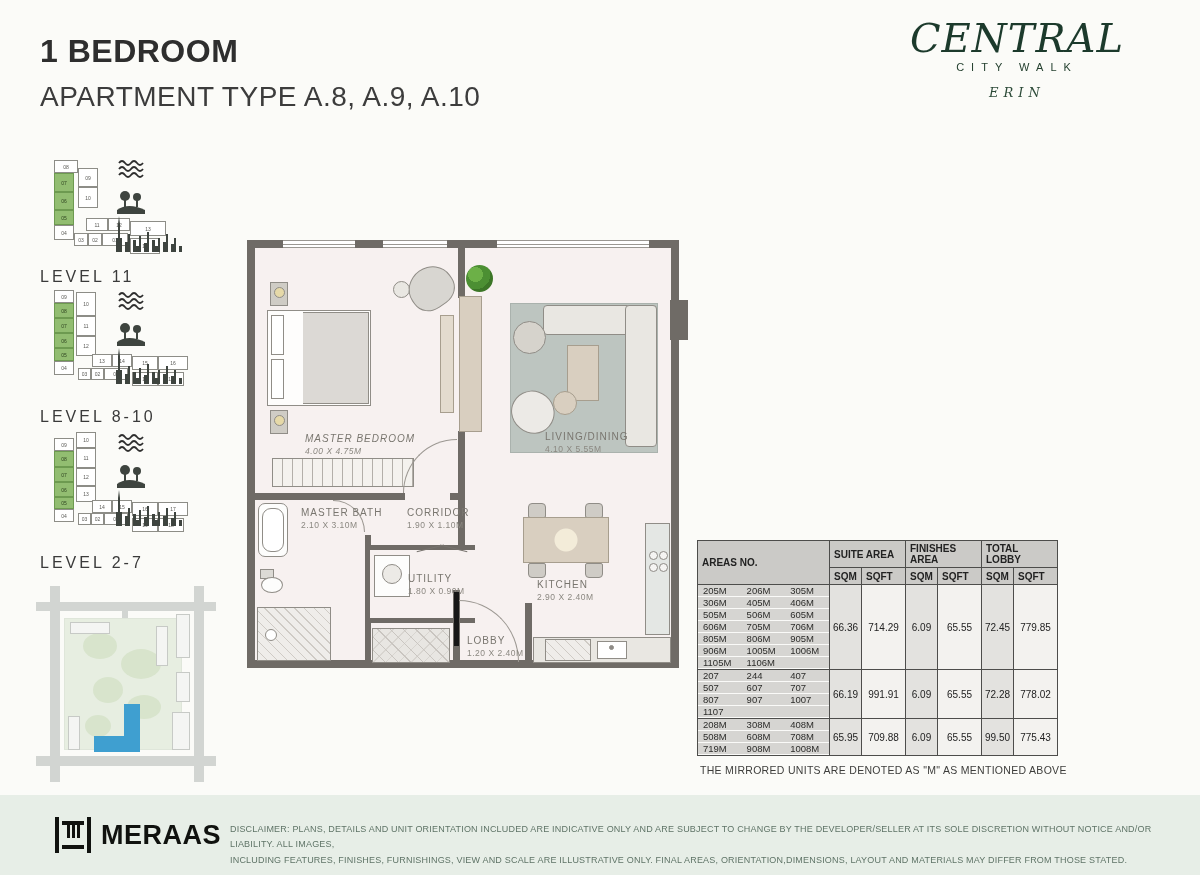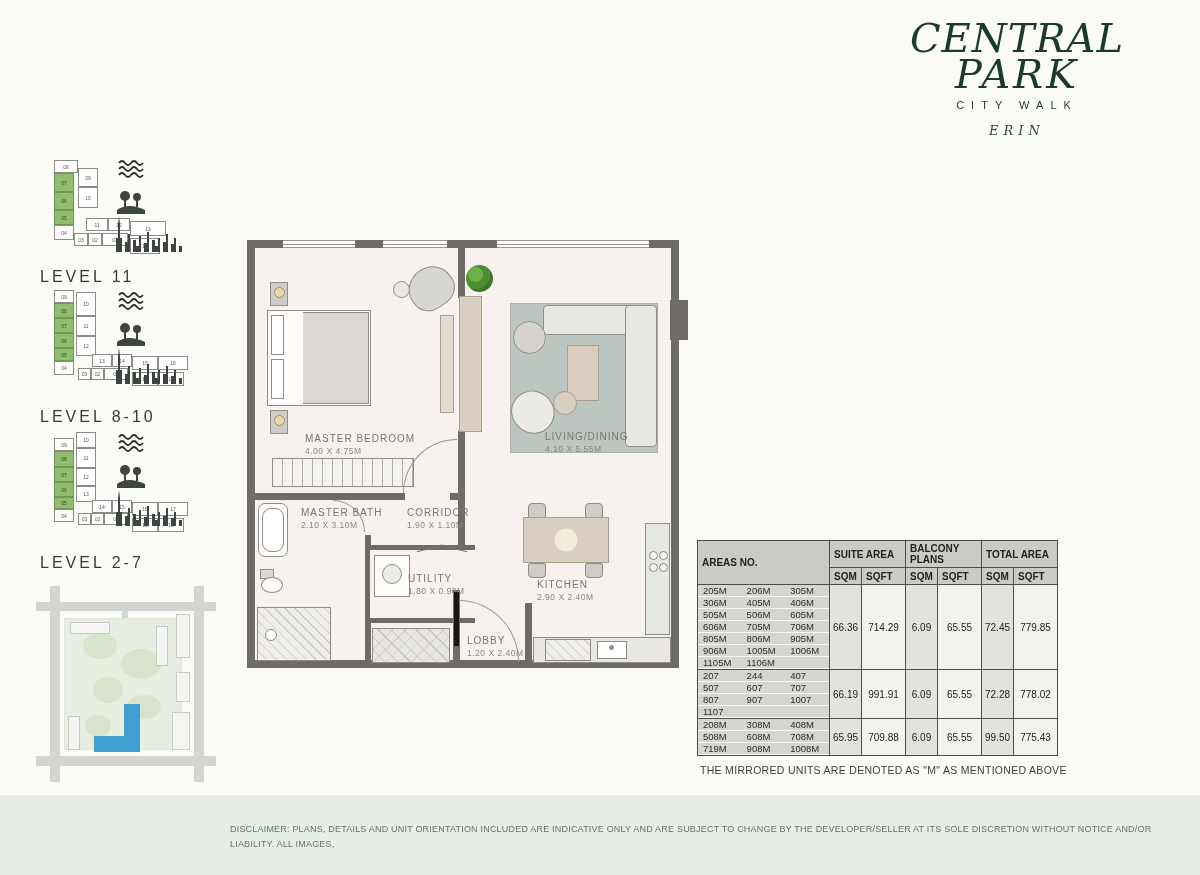--- a/index.html
+++ b/index.html
@@ -82,25 +82,26 @@
                    border-top:4px solid #10120f; border-bottom:4px solid #10120f; }
   .m-icon .g { position:absolute; top:7px; width:3px; height:14px; background:#10120f; }
   .m-text { font-size:27px; font-weight:700; letter-spacing:0.5px; color:#10120f; }
   .disclaimer { position:absolute; left:230px; top:27px; width:950px; font-size:9px; line-height:1.7;
                 color:#5f7467; letter-spacing:0.2px; }
 </style>
 </head>
 <body>
 
 <div class="title-block">
+  <div class="title-main">1 BEDROOM</div>
+  <div class="title-sub">APARTMENT TYPE A.8, A.9, A.10</div>
 </div>
 
 <div class="brand">
   <div class="brand-central">CENTRAL</div>
-  <div class="brand-park">PARK</div>
   <div class="brand-citywalk">CITY WALK</div>
   <div class="brand-sub">ERIN</div>
 </div>
 
 <div id="keyplans">
     <div class="keyplan" style="top: 158px; height: 128px;">
       <div class="kp-cell" style="left: 14px; top: 2px; width: 24px; height: 13px;">08</div>
       <div class="kp-cell" style="left: 38px; top: 10px; width: 20px; height: 19px;">09</div>
       <div class="kp-cell green" style="left: 14px; top: 15px; width: 20px; height: 19px;">07</div>
       <div class="kp-cell" style="left: 38px; top: 29px; width: 20px; height: 21px;">10</div>
@@ -271,21 +272,21 @@
   <div class="furn" style="left:22px; top:165px; width:104px; height:96px; background:#fefdfc;"></div>
   <div class="furn" style="left:26px; top:170px; width:13px; height:40px; background:#fff;"></div>
   <div class="furn" style="left:26px; top:214px; width:13px; height:40px; background:#fff;"></div>
   <div class="furn" style="left:58px; top:167px; width:66px; height:92px; background:#dcd9d5; border-left:none;"></div>
   <div class="furn" style="left:25px; top:265px; width:18px; height:24px; background:#cfccc5;"></div>
   <div class="furn circle" style="left:29px; top:270px; width:11px; height:11px; background:#e6d9a8;"></div>
   <div class="furn circle" style="left:148px; top:136px; width:17px; height:17px;"></div>
   <div class="furn" style="left:163px; top:122px; width:46px; height:42px; border-radius:55% 55% 45% 45%; transform:rotate(-35deg); background:#d8d6d1;"></div>
   <div class="wardrobe"></div>
   <div class="arc" style="left:158px; top:294px; width:54px; height:54px; border-top:1px solid #9b9791; border-left:1px solid #9b9791; border-radius:100% 0 0 0;"></div>
-  <div class="room-label" style="left:60px; top:288px;">
+  <div class="room-label" style="left:60px; top:288px;font-style:italic;">
     <div>MASTER BEDROOM</div>
     <div class="dims">4.00 X 4.75M</div>
   </div>
 
   <div class="furn beige" style="left:214px; top:151px; width:23px; height:136px;"></div>
   <div class="furn beige" style="left:195px; top:170px; width:14px; height:98px; background:#e3dbce;"></div>
   <div class="plant" style="left:221px; top:120px; width:27px; height:27px;"></div>
 
   <div class="rug"></div>
   <div class="furn" style="left:298px; top:160px; width:114px; height:30px; border-radius:4px;"></div>
@@ -361,22 +362,22 @@
       <col style="width:44px">
     <col style="width:32px">
       <col style="width:44px">
       <col style="width:32px">
       <col style="width:44px">
   </colgroup>
   <thead>
     <tr>
       <th rowspan="2" style="height:26px;">AREAS NO.</th>
       <th colspan="2">SUITE AREA</th>
-      <th colspan="2">BALCONY PLANS</th>
-      <th colspan="2">TOTAL AREA</th>
+      <th colspan="2">FINISHES AREA</th>
+      <th colspan="2">TOTAL LOBBY</th>
     </tr>
     <tr id="subhead-row" style="height:17px;">
         <th>SQM</th>
         <th>SQFT</th>
         <th>SQM</th>
         <th>SQFT</th>
         <th>SQM</th>
         <th>SQFT</th>
       </tr>
   </thead>
@@ -479,16 +480,28 @@
         <td class="val sqm">6.09</td>
         <td class="val sqft">65.55</td>
         <td class="val sqm">99.50</td>
         <td class="val sqft">775.43</td>
       </tr>
     </tbody>
 </table>
 <div class="table-note">THE MIRRORED UNITS ARE DENOTED AS "M" AS MENTIONED ABOVE</div>
 
 <div class="footer">
+  <div class="meraas">
+    <div class="m-icon">
+      <div class="vbar" style="left:0;"></div>
+      <div class="grill"></div>
+      <div class="g" style="left:12px;"></div>
+      <div class="g" style="left:17px;"></div>
+      <div class="g" style="left:22px;"></div>
+      <div class="vbar" style="right:0;"></div>
+    </div>
+    <div class="m-text">MERAAS</div>
+  </div>
   <div class="disclaimer">
     <div>DISCLAIMER: PLANS, DETAILS AND UNIT ORIENTATION INCLUDED ARE INDICATIVE ONLY AND ARE SUBJECT TO CHANGE BY THE DEVELOPER/SELLER AT ITS SOLE DISCRETION WITHOUT NOTICE AND/OR LIABILITY. ALL IMAGES,</div>
+    <div>INCLUDING FEATURES, FINISHES, FURNISHINGS, VIEW AND SCALE ARE ILLUSTRATIVE ONLY. FINAL AREAS, ORIENTATION,DIMENSIONS, LAYOUT AND MATERIALS MAY DIFFER FROM THOSE STATED.</div>
   </div>
 </div>
 
 </body></html>

